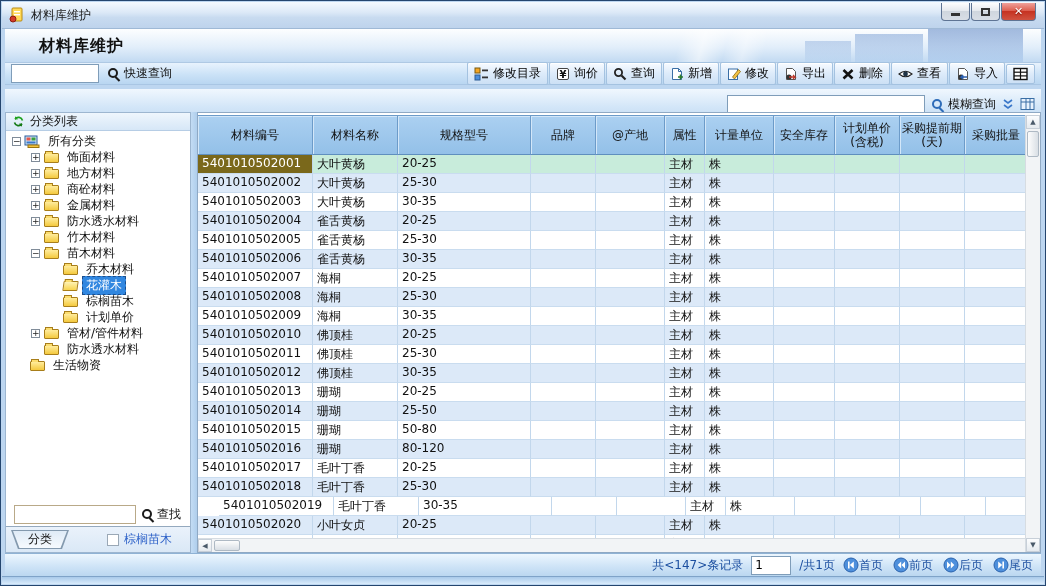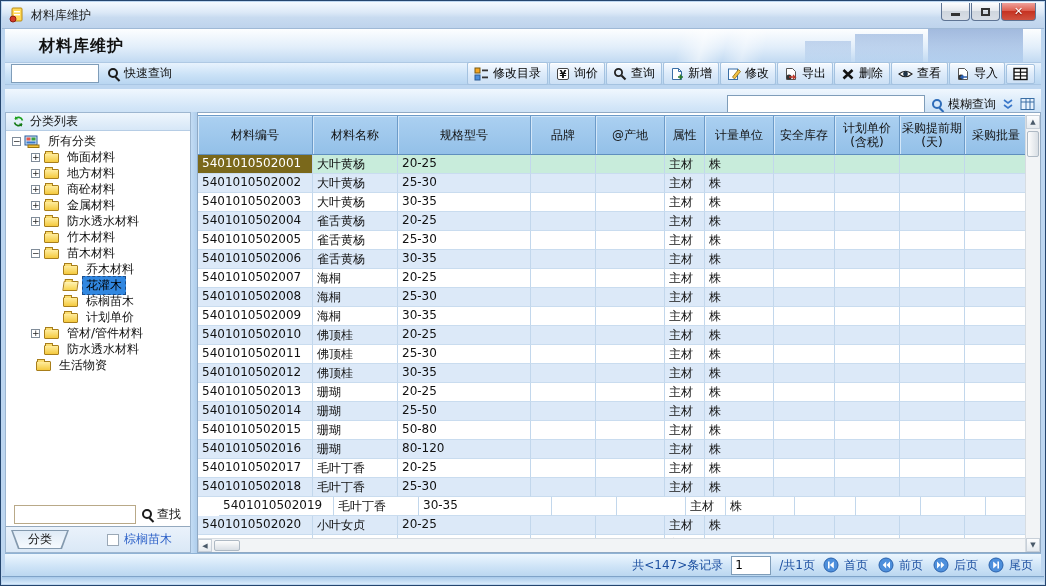--- a/index.html
+++ b/index.html
@@ -51,21 +51,21 @@
 .tree-header { height:18px; background:linear-gradient(#EFF6FD,#D6E7F7); border-bottom:1px solid #B6CDE5;
   display:flex; align-items:center; gap:5px; padding-left:6px; font-size:12px; color:#111; }
 .tree-area { position:absolute; left:0; right:0; top:18px; bottom:50px; overflow:hidden; padding-top:2px; }
 .tree-row { display:flex; align-items:center; height:16px; font-size:12px; color:#111; white-space:nowrap; }
 .toggle { width:9px; height:9px; border:1px solid #808C99; background:#fff; font-size:9px; line-height:7px; text-align:center; color:#222; margin-right:3px; flex:none; }
 .toggle.spacer { visibility:hidden; }
 .folder { position:relative; width:15px; height:10px; background:linear-gradient(#FFEC9C,#F4C93E); border:1px solid #A87E1A; border-radius:1px; margin:2px 4px 0 1px; flex:none; }
 .folder::before { content:''; position:absolute; top:-3px; left:0px; width:6px; height:2px; background:#FBDD70; border:1px solid #A87E1A; border-bottom:none; }
 .folder.open { transform:skewX(-8deg); background:linear-gradient(#FFF3B5,#F8D44E); }
 .tree-label { padding:0 3px; border:1px solid transparent; }
-.tree-label.selected { background:#3187E0; color:#000000; border:1px dashed #1B4E8C; }
+.tree-label.selected { background:#3187E0; color:#ffffff; border:1px dashed #1B4E8C; }
 .find-row { position:absolute; left:0; right:0; bottom:26px; height:24px; display:flex; align-items:center; gap:5px; padding-left:8px; background:#fff; }
 .find-input { width:122px; border-color:#B9A988; }
 .find-label { font-size:12px; color:#111; display:flex; align-items:center; gap:3px; }
 .tabs-row { position:absolute; left:0; right:0; bottom:0; height:26px; background:linear-gradient(#EAF2FB,#DAE8F6); border-top:1px solid #94A9BE; display:flex; align-items:center; }
 .cat-tab { position:relative; width:58px; height:19px; margin-left:5px; margin-top:-1px; }
 .cat-tab .outer { position:absolute; inset:0; background:#8399AE; clip-path:polygon(12% 0,88% 0,100% 100%,0 100%); transform:scaleY(-1); }
 .cat-tab .inner { position:absolute; inset:1px 2px; background:linear-gradient(#F6FAFE,#DFEBF7); clip-path:polygon(12% 0,88% 0,100% 100%,0 100%); transform:scaleY(-1); }
 .cat-tab .lbl { position:absolute; inset:0; display:flex; align-items:center; justify-content:center; font-size:12px; color:#111; }
 .checkbox { width:12px; height:12px; background:#fff; border:1px solid #9AA8B6; margin-left:38px; }
 .checkbox-label { font-size:12px; color:#2E62C8; margin-left:5px; }
@@ -93,21 +93,21 @@
 
 .hscroll { position:absolute; left:0; right:15px; bottom:0; height:14px; background:#F2F4F6; border-top:1px solid #D6DCE2; }
 .hs-arrow { position:absolute; left:0; top:0; width:14px; height:13px; display:flex; align-items:center; justify-content:center; font-size:7px; color:#4A5A6A; background:linear-gradient(#FCFDFE,#E5EAEF); border:1px solid #C7CFD8; }
 .hs-thumb { position:absolute; left:16px; top:1px; width:26px; height:11px; background:linear-gradient(#FDFDFD,#D9DFE5); border:1px solid #AEB9C4; border-radius:2px; }
 
 
 .statusbar { position:absolute; left:4px; right:4px; bottom:9px; height:23px;
   background:linear-gradient(#EDF6FE,#CFE4F7 55%,#BBD7F0); border-top:1px solid #8FB2D4;
   display:flex; align-items:center; justify-content:flex-end; gap:8px; padding-right:8px; font-size:12px; color:#1C4FA0; }
 .page-input { width:40px; }
-.nav-btn { display:flex; align-items:center; gap:5px; color:#1C4FA0; cursor:default; }
+.nav-btn { display:flex; align-items:center; gap:0; color:#1C4FA0; cursor:default; }
 .bottom-strip { position:absolute; left:1px; right:1px; bottom:1px; height:8px; background:linear-gradient(#A9CAEA,#D9EBFB); border-top:1px solid #7FA3C8; }
 .mag { position:relative; display:inline-block; width:13px; height:13px; flex:none; }
 .mag::before { content:''; position:absolute; left:1px; top:1px; width:6px; height:6px; border:2px solid #1B1B1B; border-radius:50%; }
 .mag::after { content:''; position:absolute; left:9px; top:9px; width:6px; height:2px; background:#1B1B1B; transform:rotate(45deg); transform-origin:0 0; }
 .mag.blue::before { border-color:#2E6CB8; } .mag.blue::after { background:#2E6CB8; }
 </style>
 </head>
 <body>
 
 <div class="window">
@@ -327,21 +327,21 @@
           <div class="tree-row" style="padding-left: 25px;">
             <span class="toggle">+</span>
             <span class="folder"></span>
             <span class="tree-label">管材/管件材料</span>
           </div>
           <div class="tree-row" style="padding-left: 25px;">
             <span class="toggle spacer"></span>
             <span class="folder"></span>
             <span class="tree-label">防水透水材料</span>
           </div>
-          <div class="tree-row" style="padding-left: 17px;">
+          <div class="tree-row" style="padding-left: 11px;">
             <span class="toggle spacer"></span>
             <span class="folder"></span>
             <span class="tree-label">生活物资</span>
           </div>
         </div>
       <div class="find-row">
         <input class="input find-input" value="" style="">
         <span class="find-label">
           <span class="mag"></span>
           <span>查找</span>

